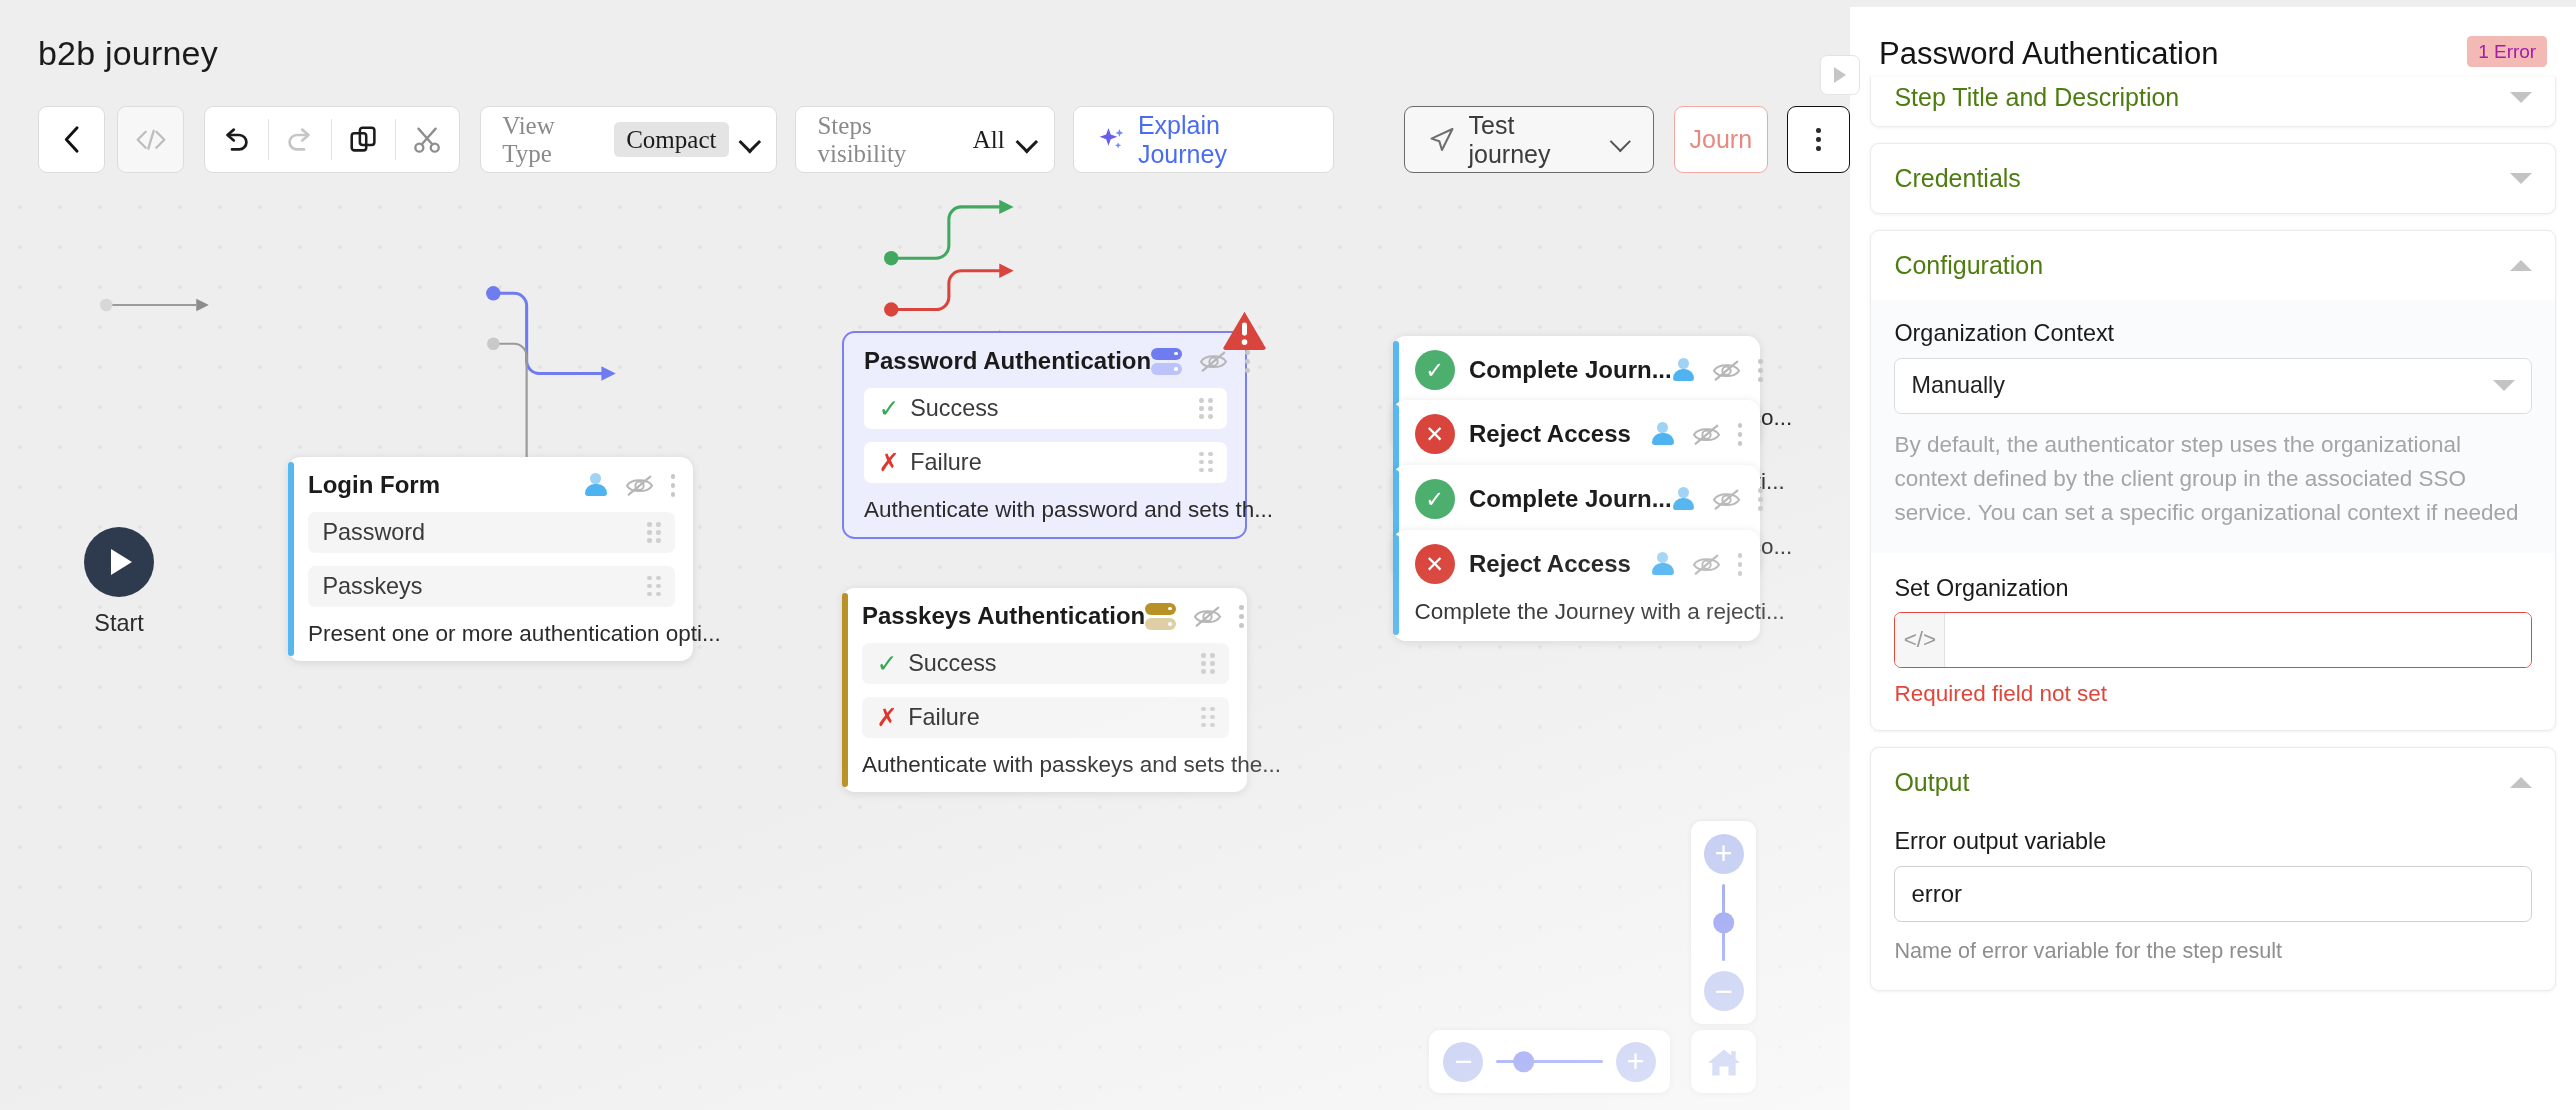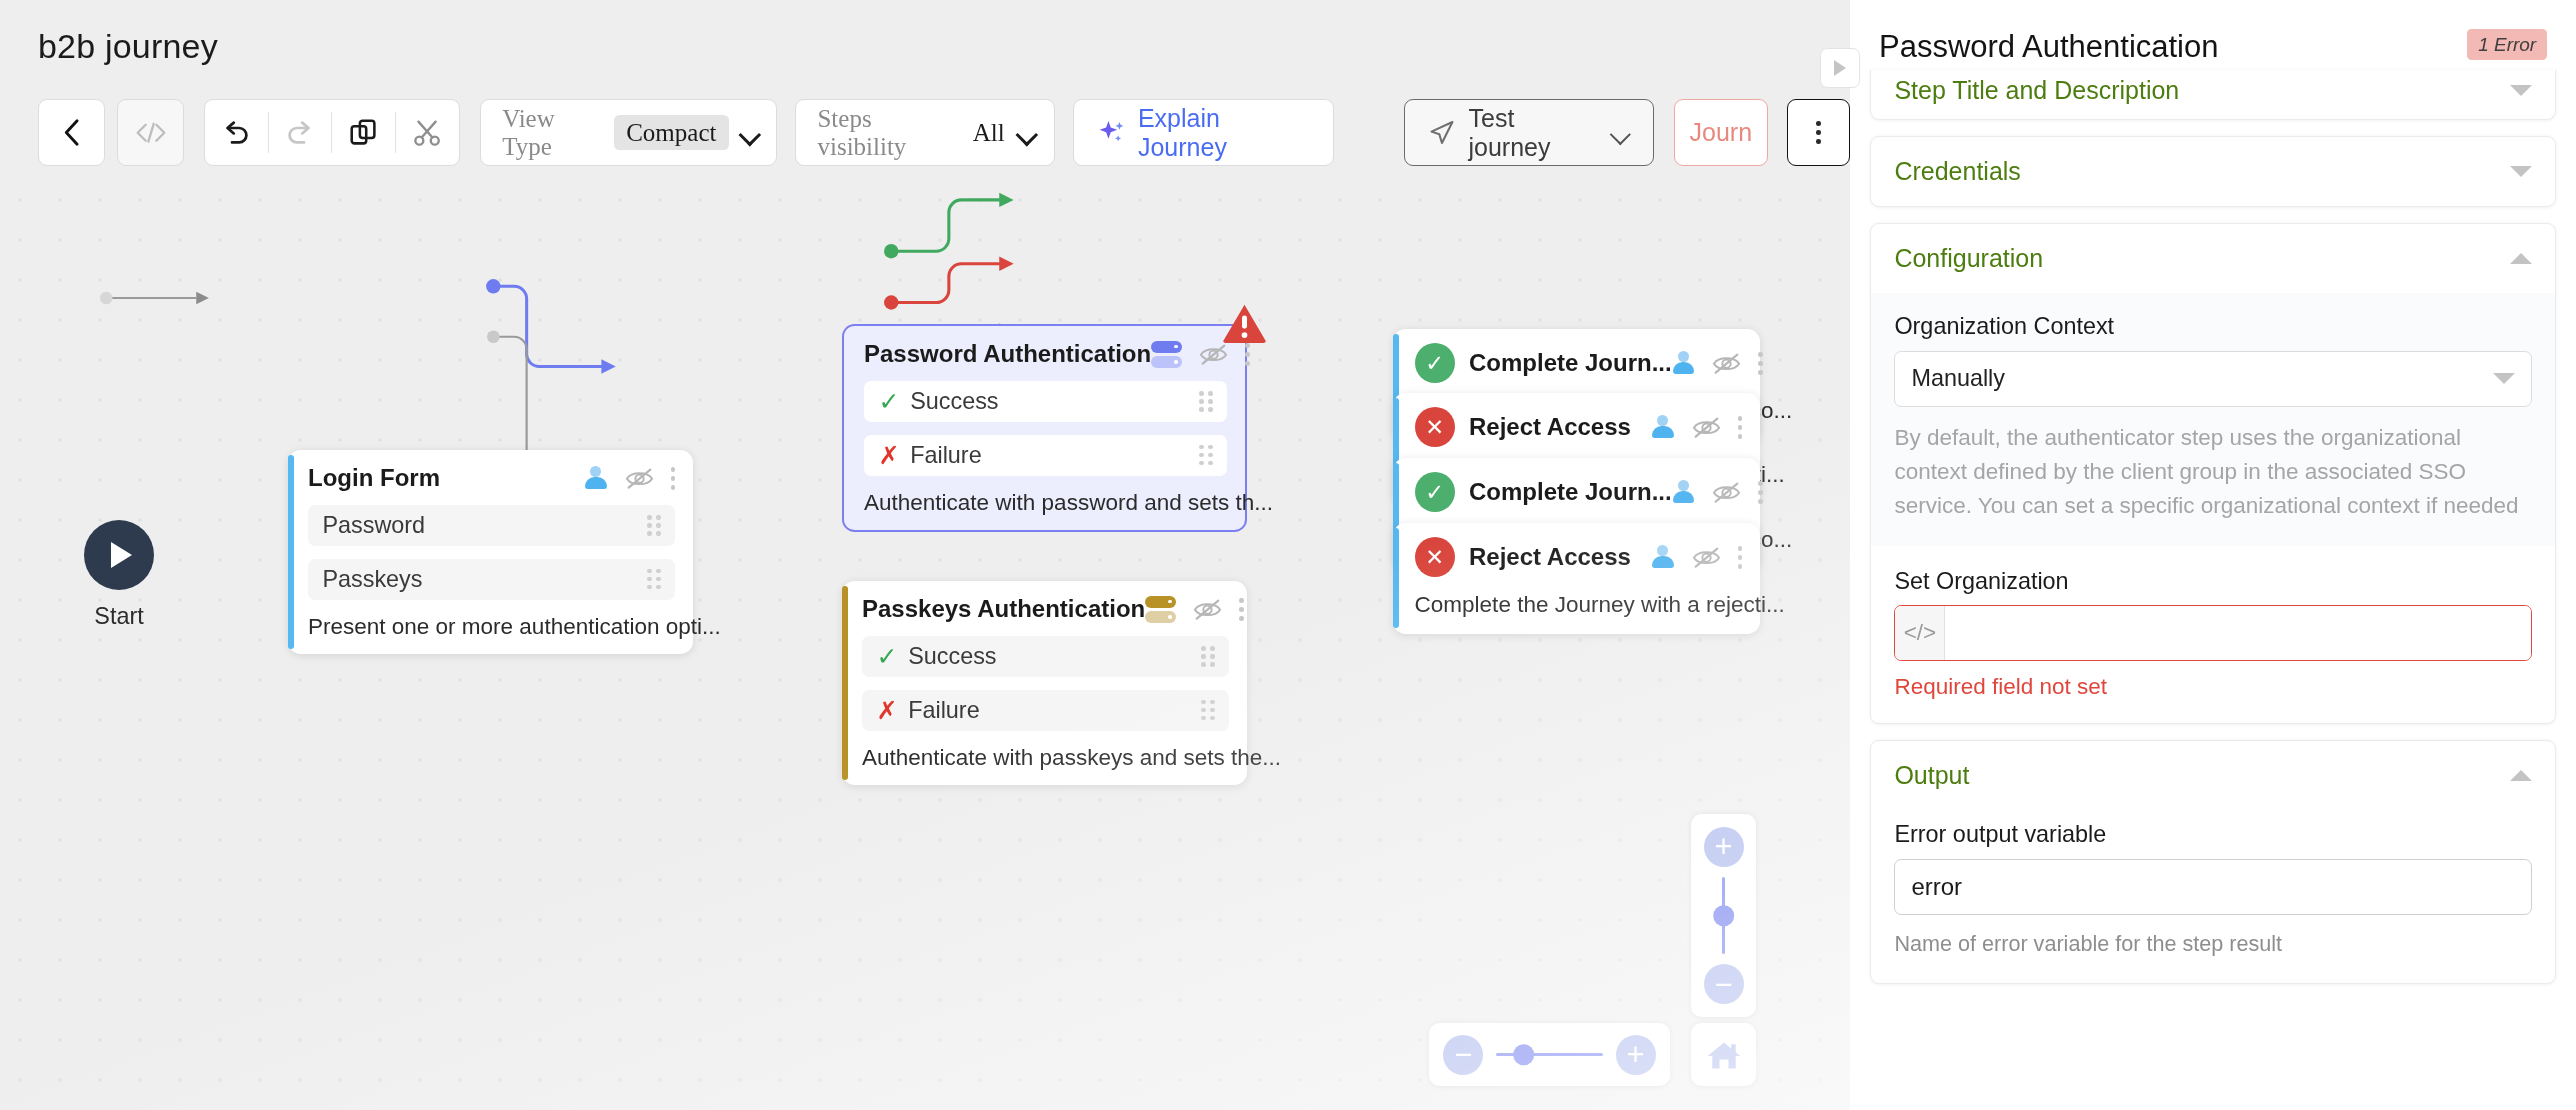--- a/index.html
+++ b/index.html
@@ -2,21 +2,21 @@
 <html style="font-size:14.4px"><head>
 <meta charset="utf-8">
 <style>
   * { box-sizing: border-box; margin: 0; padding: 0; }
   html, body {
     width: 2576px; height: 1111px;
     font-family: "Liberation Sans", sans-serif;
     background: #eeeeee;
     overflow: hidden;
   }
-  #app { position: relative; width: 2576px; height: 986px; }
+  #app { position: relative; width: 2576px; height: 986px; margin-top: 7px; }
 
   
   #left-area {
     position: absolute; left: 0; top: 0; width: 1850px; height: 1111px;
     background: #eeeeee;
   }
   #page-title {
     position: absolute; left: 38px; top: 27px;
     font-size: 34px; color: #1b1b1b; letter-spacing: 0.2px;
   }
@@ -215,21 +215,21 @@
   #right-panel {
     position: absolute; left: 1850px; top: 0; width: 726px; height: 1111px;
     background: #ffffff; padding: 0 20px; overflow: hidden;
   }
   #panel-header {
     display: flex; align-items: flex-start; justify-content: space-between;
     padding: 29px 9px 0 9px;
   }
   #panel-title { font-size: 31px; color: #141414; }
   #error-badge {
-    background: #f3b9b4; color: #404040; font-size: 19px; border-radius: 4.5px; padding: 4.5px 10.8px; font-style: italic;
+    background: #f3b9b4; color: #a21caf; font-size: 19px; border-radius: 4.5px; padding: 4.5px 10.8px;
   }
   .card {
     background: #ffffff; border: 0.9px solid #ebebeb; border-radius: 9px;
     box-shadow: 0 0.9px 3.6px rgba(0,0,0,.06); margin-top: 16px;
   }
   .card.clipped-top { margin-top: 7.2px; border-top: none; border-radius: 0 0 9px 9px; }
   .card-head {
     display: flex; align-items: center; justify-content: space-between;
     padding: 20px 23.4px; cursor: pointer;
   }

